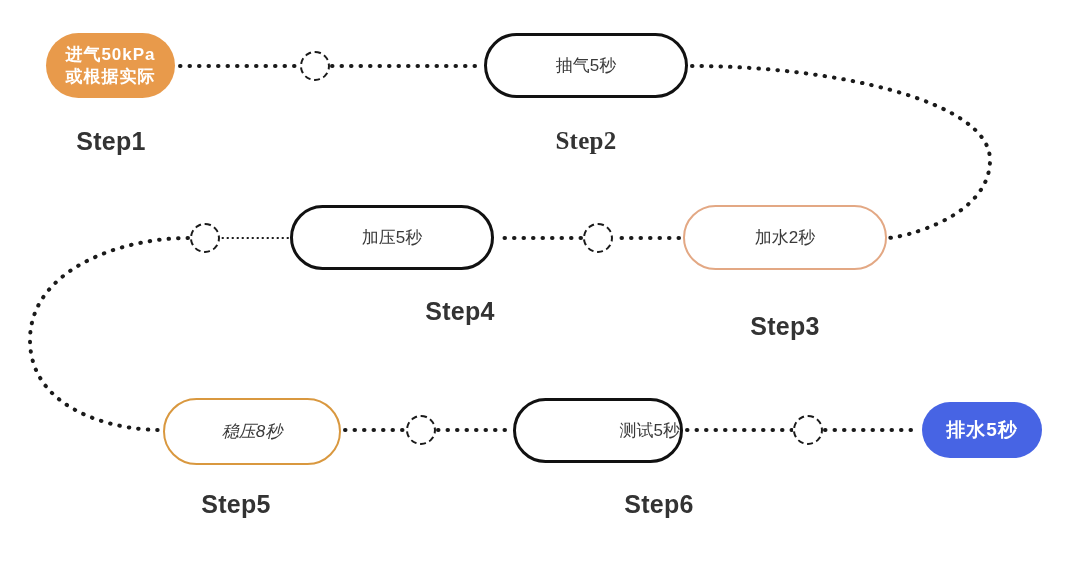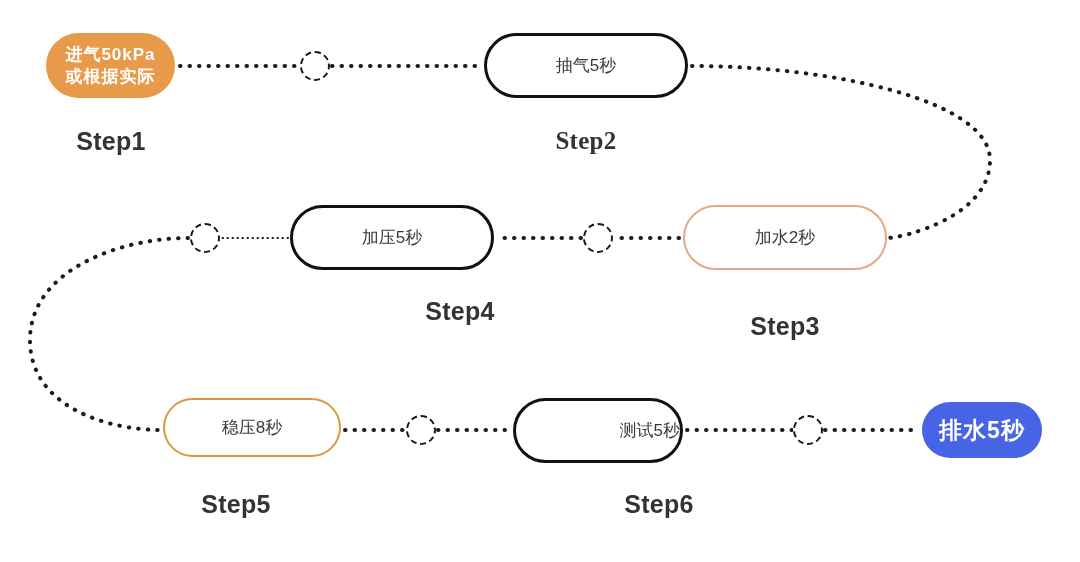--- a/index.html
+++ b/index.html
@@ -49,21 +49,21 @@
     font-weight: bold;
     letter-spacing: 1px;
     font-size: 17px;
   }
   .node.fill-blue {
     background: #4764E4;
     border: none;
     color: #ffffff;
     font-weight: bold;
     letter-spacing: 1px;
-    font-size: 23px;
+    font-size: 19px;
   }
   .node.outline-black {
     border: 3.5px solid #111111;
     color: #3a3a3a;
     font-size: 17px;
   }
   .node.outline-salmon {
     border: 2.5px solid #E3A884;
     color: #3a3a3a;
     font-size: 17px;
@@ -126,21 +126,21 @@
   </div>
   <div class="node outline-black" style="left: 484px; top: 33px; width: 204px; height: 65px;">
     <span class="node-label">抽气5秒</span>
   </div>
   <div class="node outline-salmon" style="left: 683px; top: 205px; width: 204px; height: 65px;">
     <span class="node-label">加水2秒</span>
   </div>
   <div class="node outline-black" style="left: 290px; top: 205px; width: 204px; height: 65px;">
     <span class="node-label">加压5秒</span>
   </div>
-  <div class="node outline-amber" style="left: 163px; top: 398px; width: 178px; height: 59px;">
+  <div class="node outline-amber" style="left: 163px; top: 398px; width: 178px; height: 67px; font-style: italic;">
     <span class="node-label">稳压8秒</span>
   </div>
   <div class="node outline-black" style="left: 513px; top: 398px; width: 170px; height: 65px; justify-content: flex-end;">
     <span class="node-label">测试5秒</span>
   </div>
   <div class="node fill-blue" style="left: 922px; top: 402px; width: 120px; height: 56px;">
     <span class="node-label">排水5秒</span>
   </div>
 
   <div class="step-caption" style="left: 111px; top: 127px;">Step1</div>

